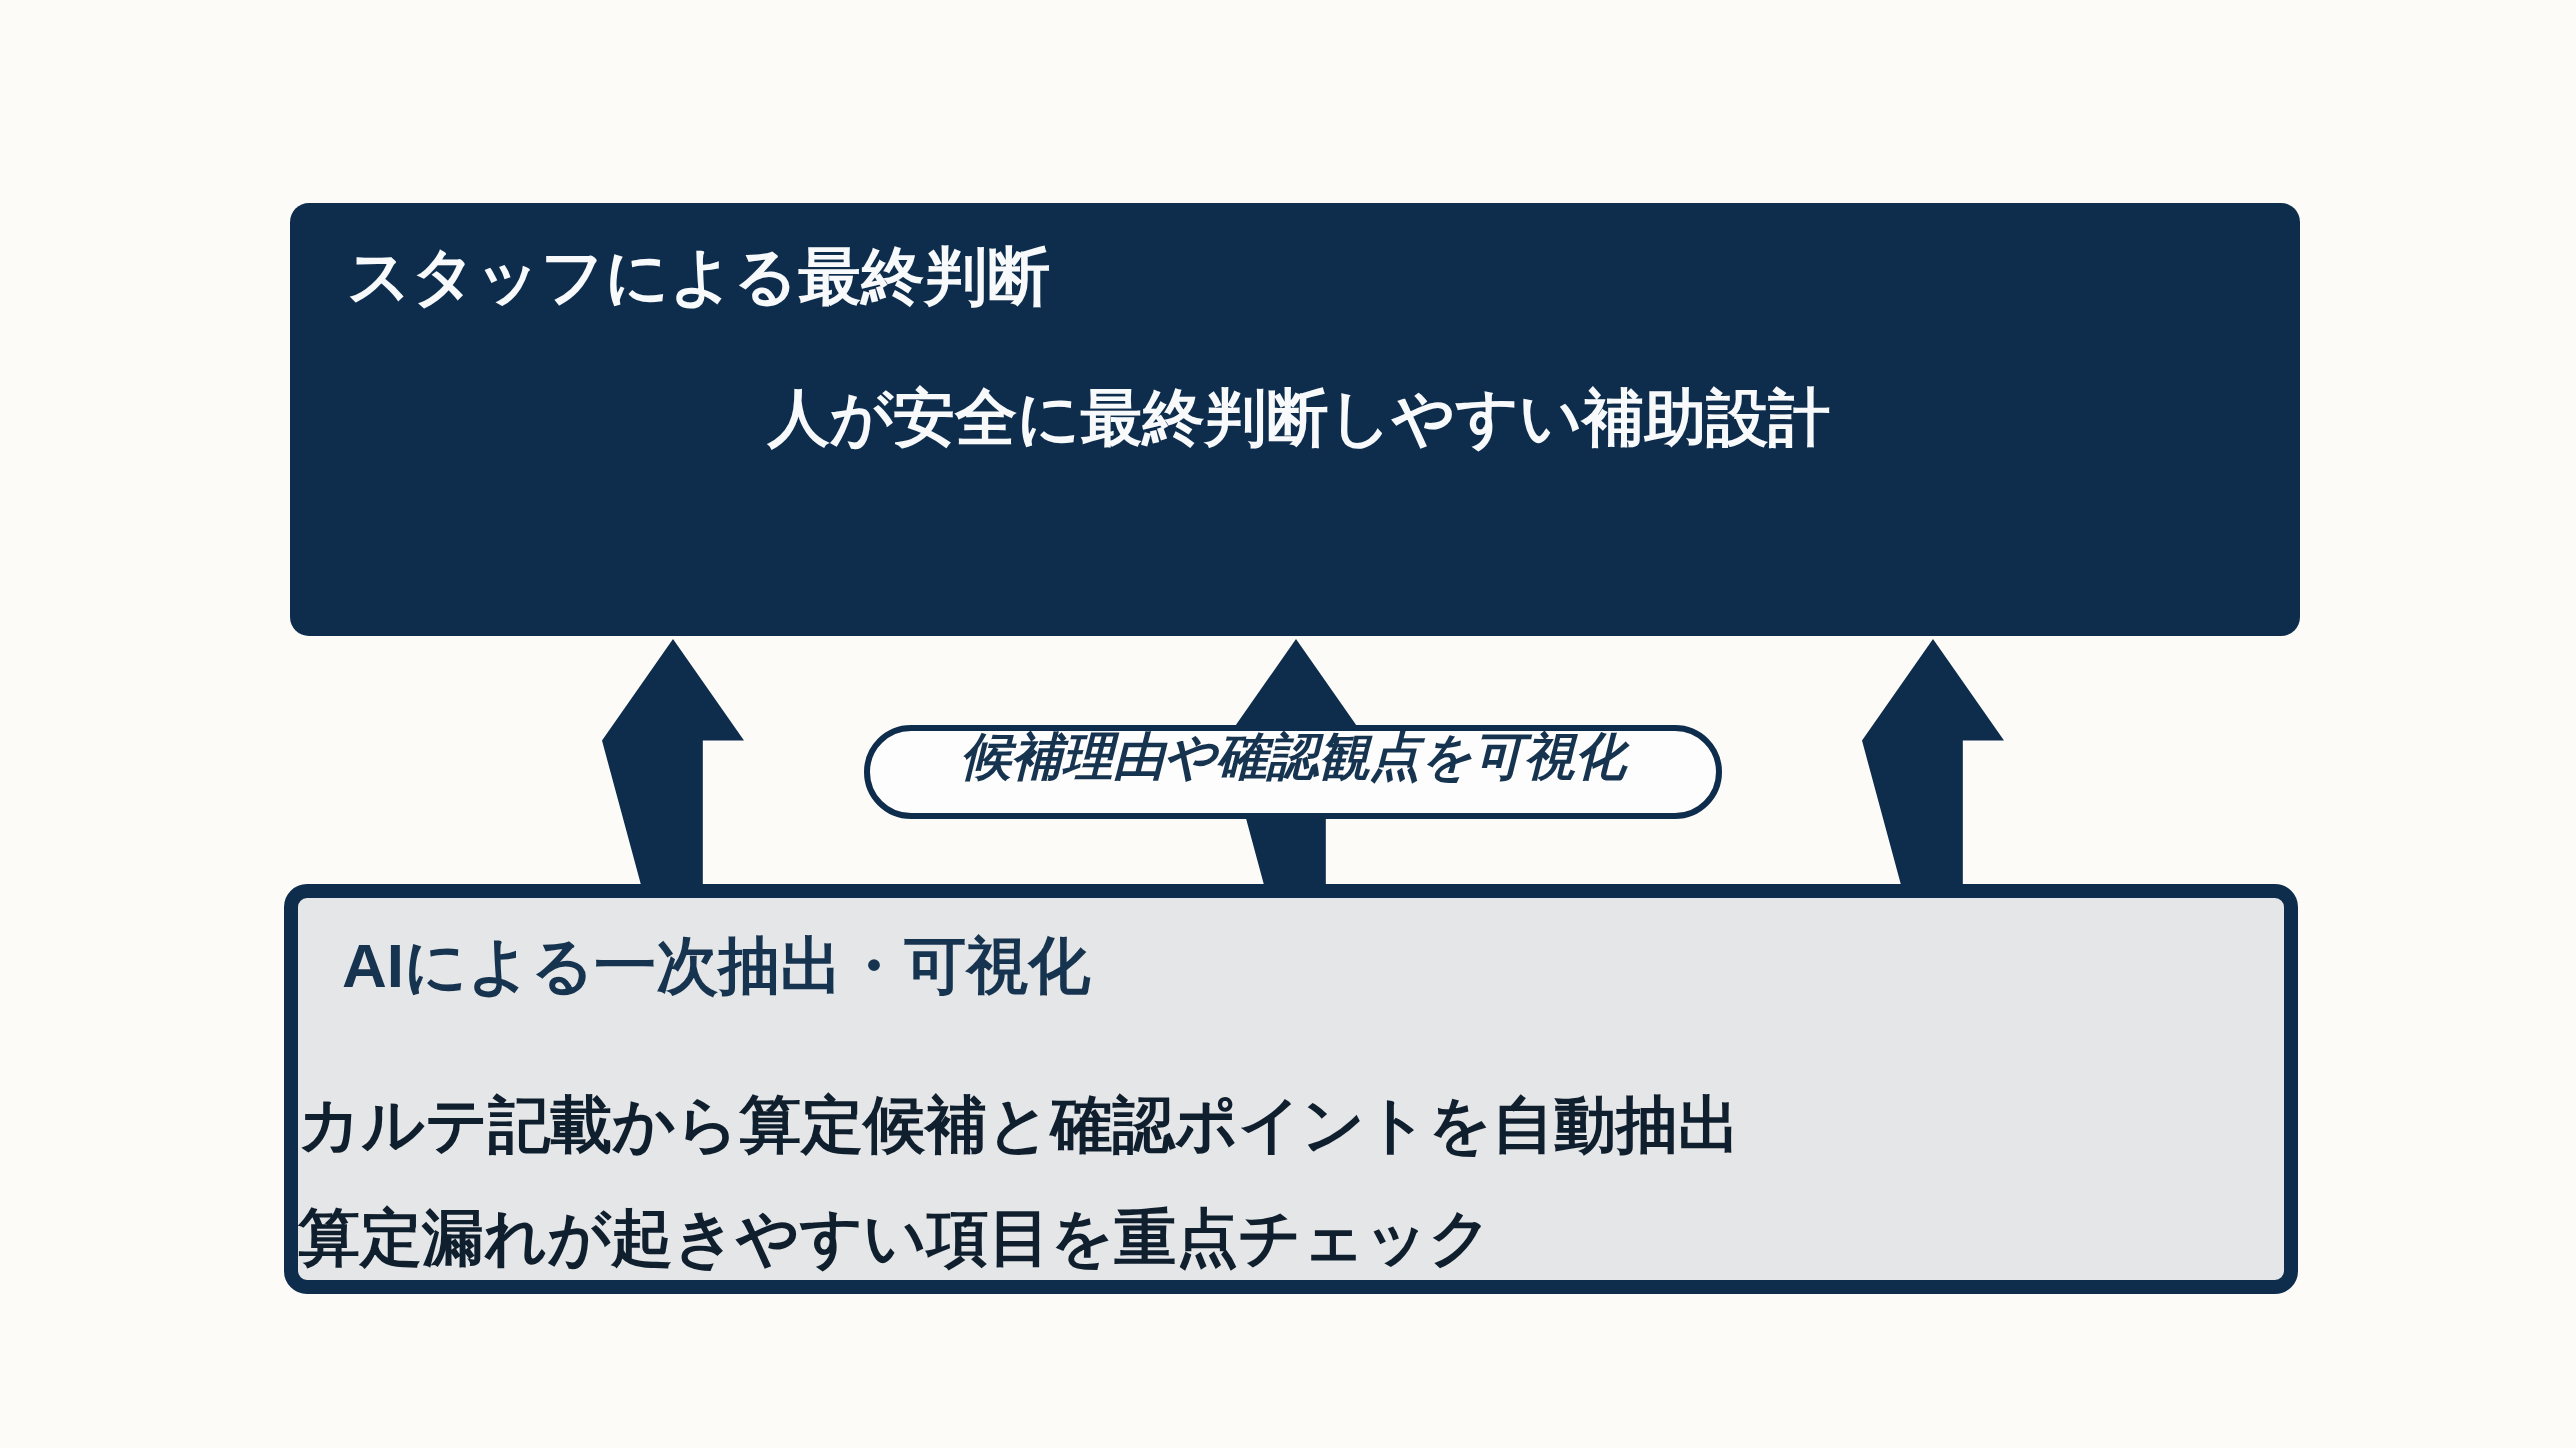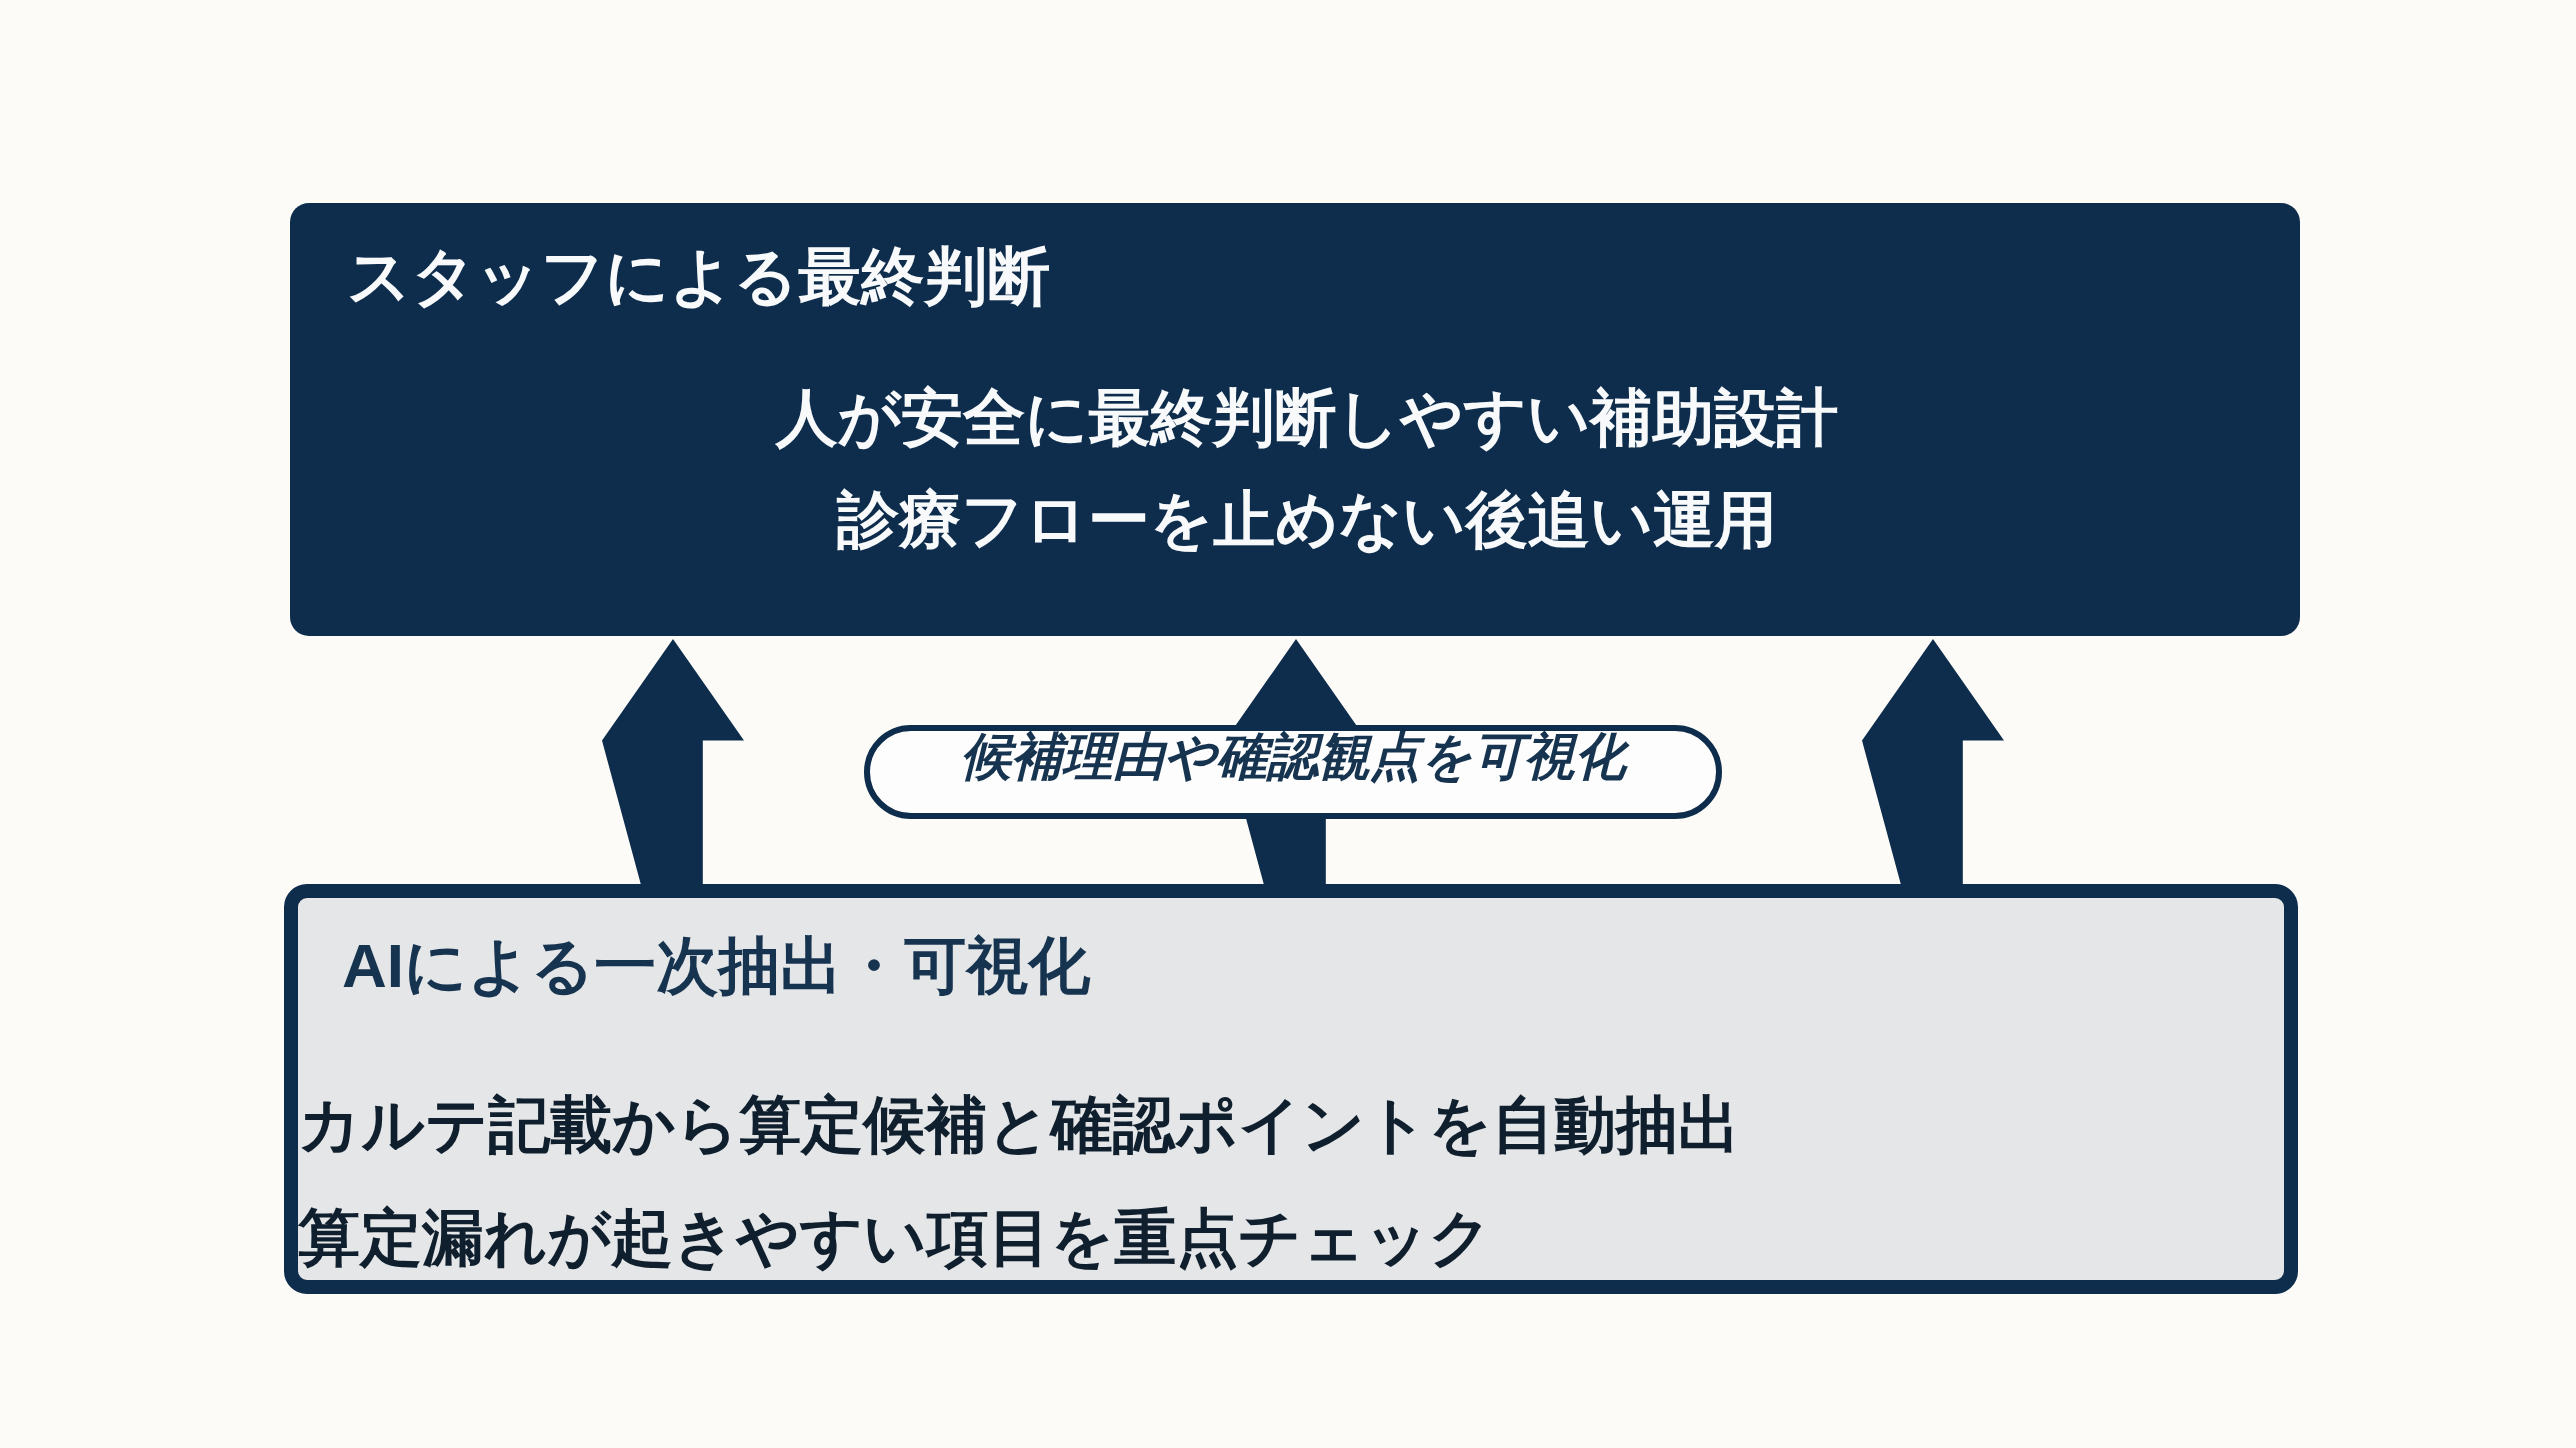--- a/index.html
+++ b/index.html
@@ -26,21 +26,21 @@
   
   #top-box{
     position:absolute;left:290px;top:203px;width:2010px;height:433px;
     background:var(--navy);border-radius:19px;
   }
   #top-box .box-title{
     position:absolute;left:57px;top:42px;
     font-size:63px;color:var(--text-light);
   }
   #top-box .body-line{
-    position:absolute;left:12px;width:100%;text-align:center;
+    position:absolute;left:4px;width:100%;text-align:center;
     font-size:62px;color:var(--text-light);
   }
   #top-box .body-line.l1{top:184px;}
   #top-box .body-line.l2{top:286px;}
 
   
   .up-arrow{
     position:absolute;top:639px;width:142px;height:254px;
     background:var(--navy);
     clip-path:polygon(50% 0%,100% 40%,71% 40%,71% 100%,29% 100%,0% 40%);
@@ -81,21 +81,20 @@
   #bottom-box .body-line.l2{top:297px;margin-top:12px;}
 </style>
 </head>
 <body>
 
 <div id="canvas">
 
   <div id="top-box">
     <div class="txt box-title">スタッフによる最終判断</div>
     <div class="txt body-line l1">人が安全に最終判断しやすい補助設計</div>
-    <div class="txt body-line l2">診療フローを止めない後追い運用</div>
   </div>
 
   <div id="arrow-left" class="up-arrow"></div>
   <div id="arrow-middle" class="up-arrow"></div>
   <div id="arrow-right" class="up-arrow"></div>
 
   <div id="pill">
     <div class="txt pill-label">候補理由や確認観点を可視化</div>
   </div>
 

